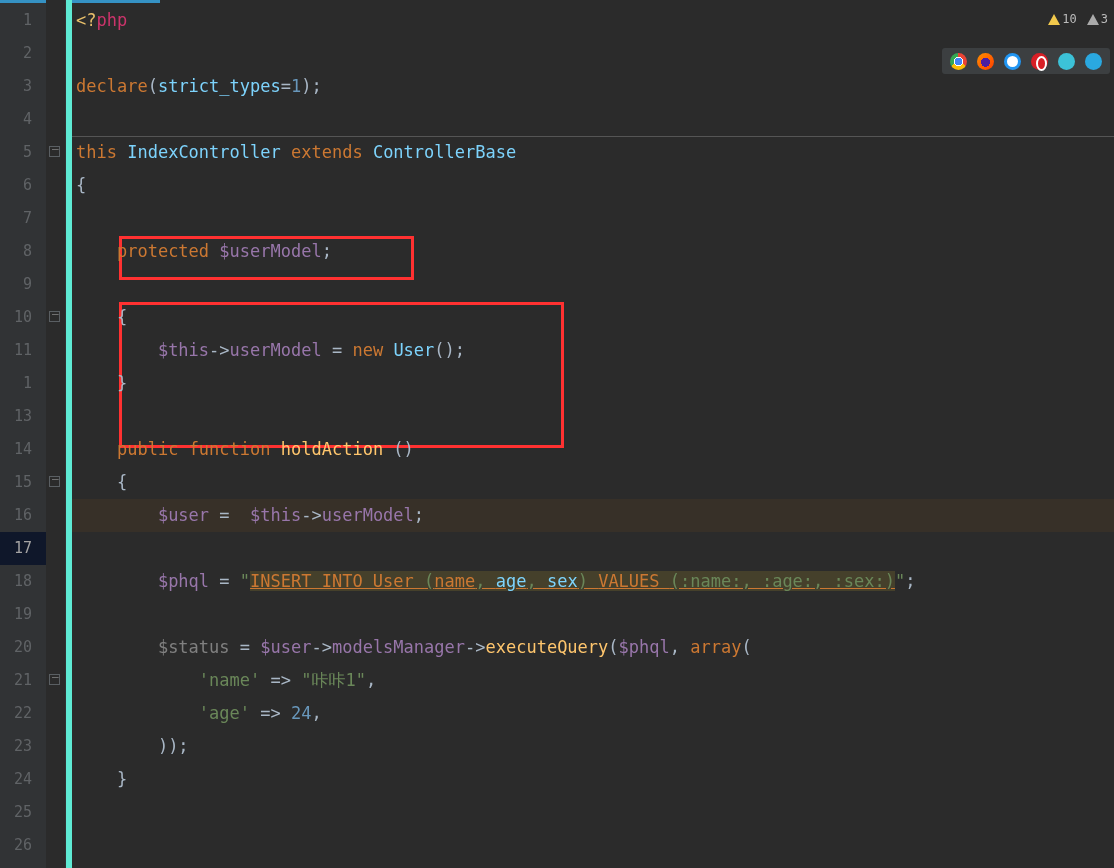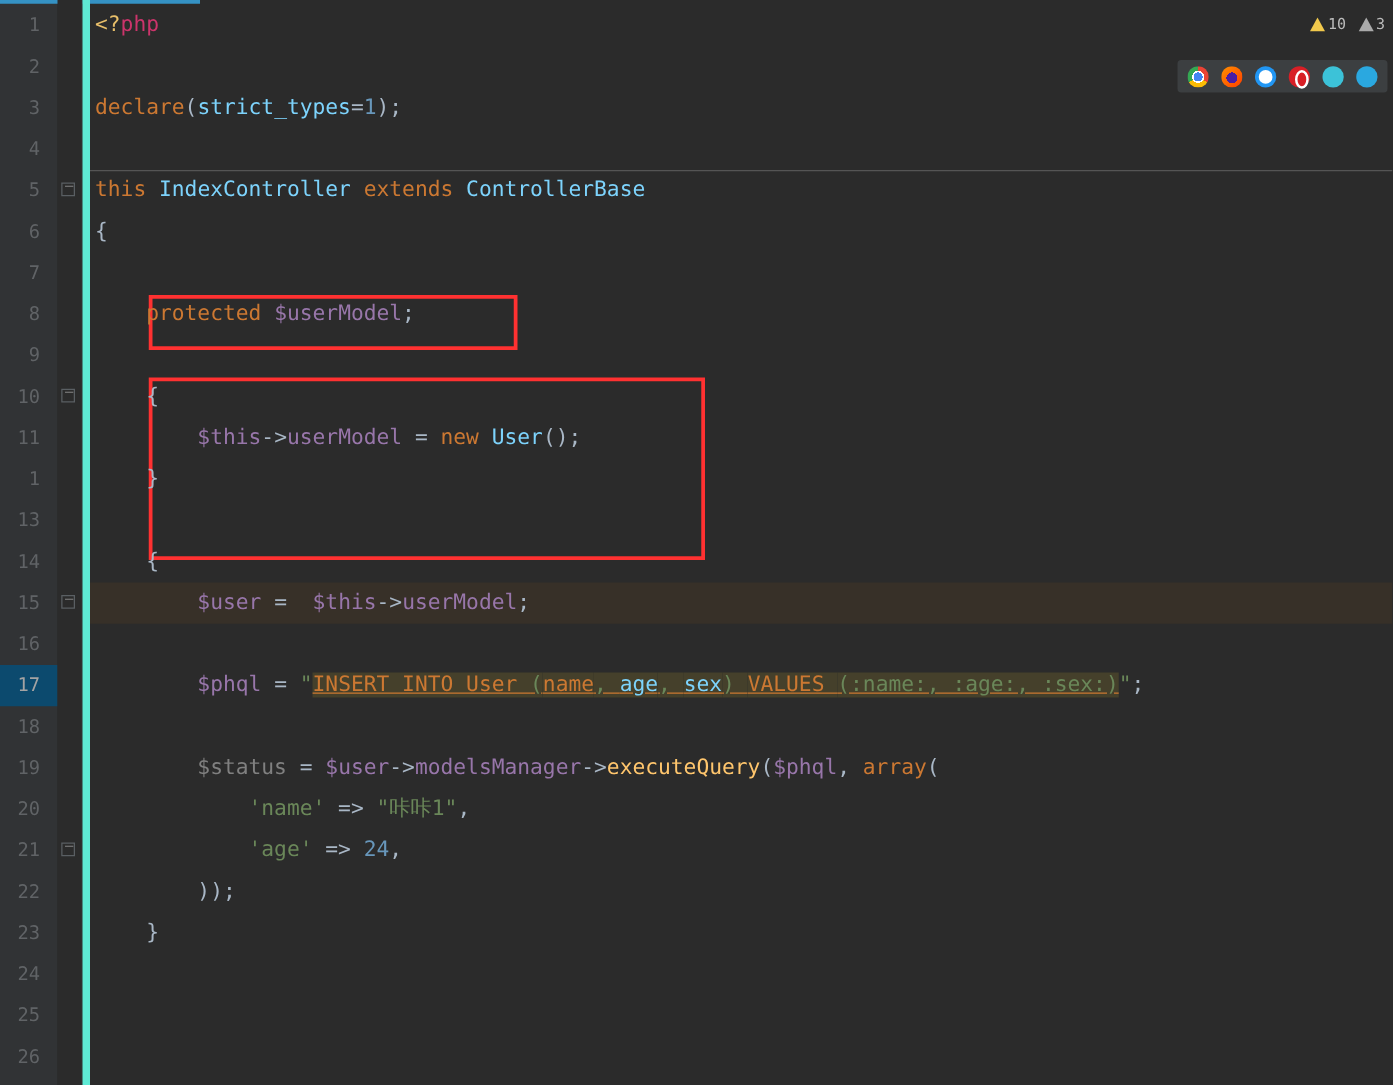--- a/index.html
+++ b/index.html
@@ -154,21 +154,21 @@
     <div>7</div>
     <div>8</div>
     <div>9</div>
     <div>10</div>
     <div>11</div>
     <div>1</div>
     <div>13</div>
     <div>14</div>
     <div>15</div>
     <div>16</div>
-    <div style="background:#0c4a6e;color:#a4a3a3;">17</div>
+    <div style="background:#0f172a;color:#a4a3a3;">17</div>
     <div>18</div>
     <div>19</div>
     <div>20</div>
     <div>21</div>
     <div>22</div>
     <div>23</div>
     <div>24</div>
     <div>25</div>
     <div>26</div>
   </div>
@@ -220,20 +220,21 @@
     <div class="line"></div>
     <div class="line"><span class="sep-line"></span><span class="c-kw">this</span> <span class="c-txt">IndexController</span> <span class="c-kw">extends</span> <span class="c-txt">ControllerBase</span></div>
     <div class="line"><span class="c-op">{</span></div>
     <div class="line"></div>
     <div class="line">    <span class="c-kw">protected</span> <span class="c-var">$userModel</span><span class="c-op">;</span></div>
     <div class="line"></div>
     <div class="line">    <span class="c-op">{</span></div>
     <div class="line">        <span class="c-var">$this</span><span class="c-op">-&gt;</span><span class="c-var">userModel</span><span class="c-op"> = </span><span class="c-kw">new</span> <span class="c-txt">User</span><span class="c-op">();</span></div>
     <div class="line">    <span class="c-op">}</span></div>
     <div class="line"></div>
+    <div class="line">    <span class="c-kw">public</span> <span class="c-kw">function</span> <span class="c-fn">holdAction</span><span class="c-op"> ()</span></div>
     <div class="line">    <span class="c-op">{</span></div>
     <div class="line current">        <span class="c-var">$user</span><span class="c-op"> =  </span><span class="c-var">$this</span><span class="c-op">-&gt;</span><span class="c-var">userModel</span><span class="c-op">;</span></div>
     <div class="line"></div>
     <div class="line">        <span class="c-var">$phql</span><span class="c-op"> = </span><span class="c-str">"</span><span class="c-kw sql-under" style="background:#45402b">INSERT INTO User </span><span class="c-str sql-under" style="background:#45402b">(</span><span class="c-kw sql-under" style="background:#45402b">name</span><span class="c-str sql-under" style="background:#45402b">, </span><span class="c-txt sql-under" style="background:#45402b">age</span><span class="c-str sql-under" style="background:#45402b">, </span><span class="c-txt sql-under" style="background:#45402b">sex</span><span class="c-str sql-under" style="background:#45402b">) </span><span class="c-kw sql-under" style="background:#45402b">VALUES </span><span class="c-str sql-under" style="background:#45402b">(:name:, :age:, :sex:)</span><span class="c-str">"</span><span class="c-op">;</span></div>
     <div class="line"></div>
     <div class="line">        <span class="c-muted">$status</span><span class="c-op"> = </span><span class="c-var">$user</span><span class="c-op">-&gt;</span><span class="c-var">modelsManager</span><span class="c-op">-&gt;</span><span class="c-fn">executeQuery</span><span class="c-op">(</span><span class="c-var">$phql</span><span class="c-op">, </span><span class="c-kw">array</span><span class="c-op">(</span></div>
     <div class="line">            <span class="c-str">'name'</span><span class="c-op"> =&gt; </span><span class="c-str">"咔咔1"</span><span class="c-op">,</span></div>
     <div class="line">            <span class="c-str">'age'</span><span class="c-op"> =&gt; </span><span class="c-num">24</span><span class="c-op">,</span></div>
     <div class="line">        <span class="c-op">));</span></div>
     <div class="line">    <span class="c-op">}</span></div>

